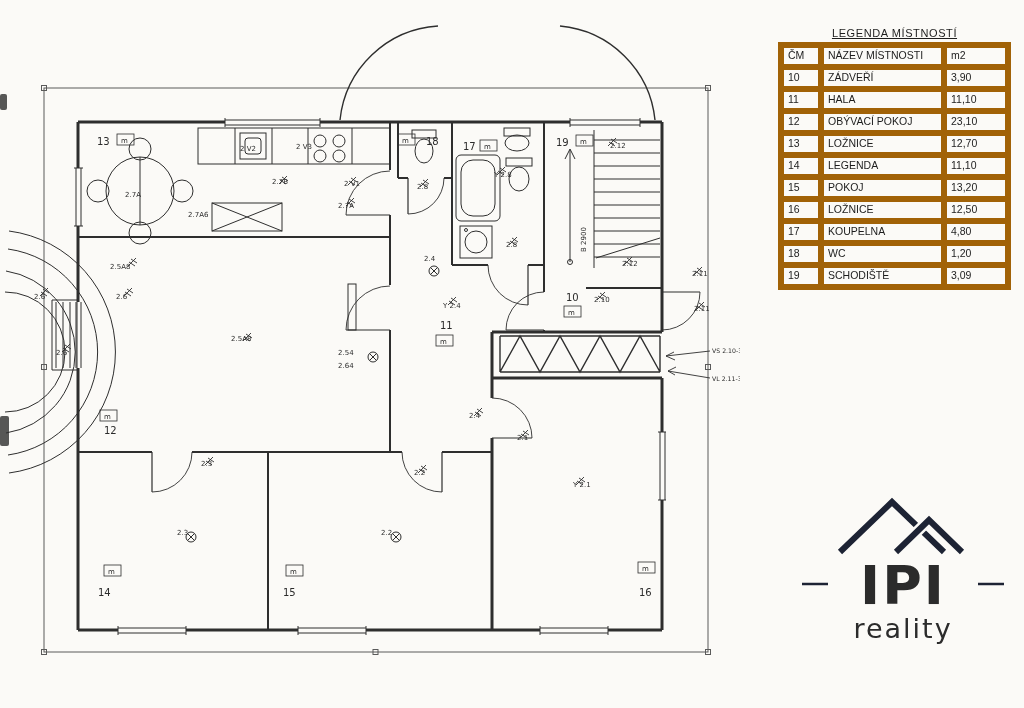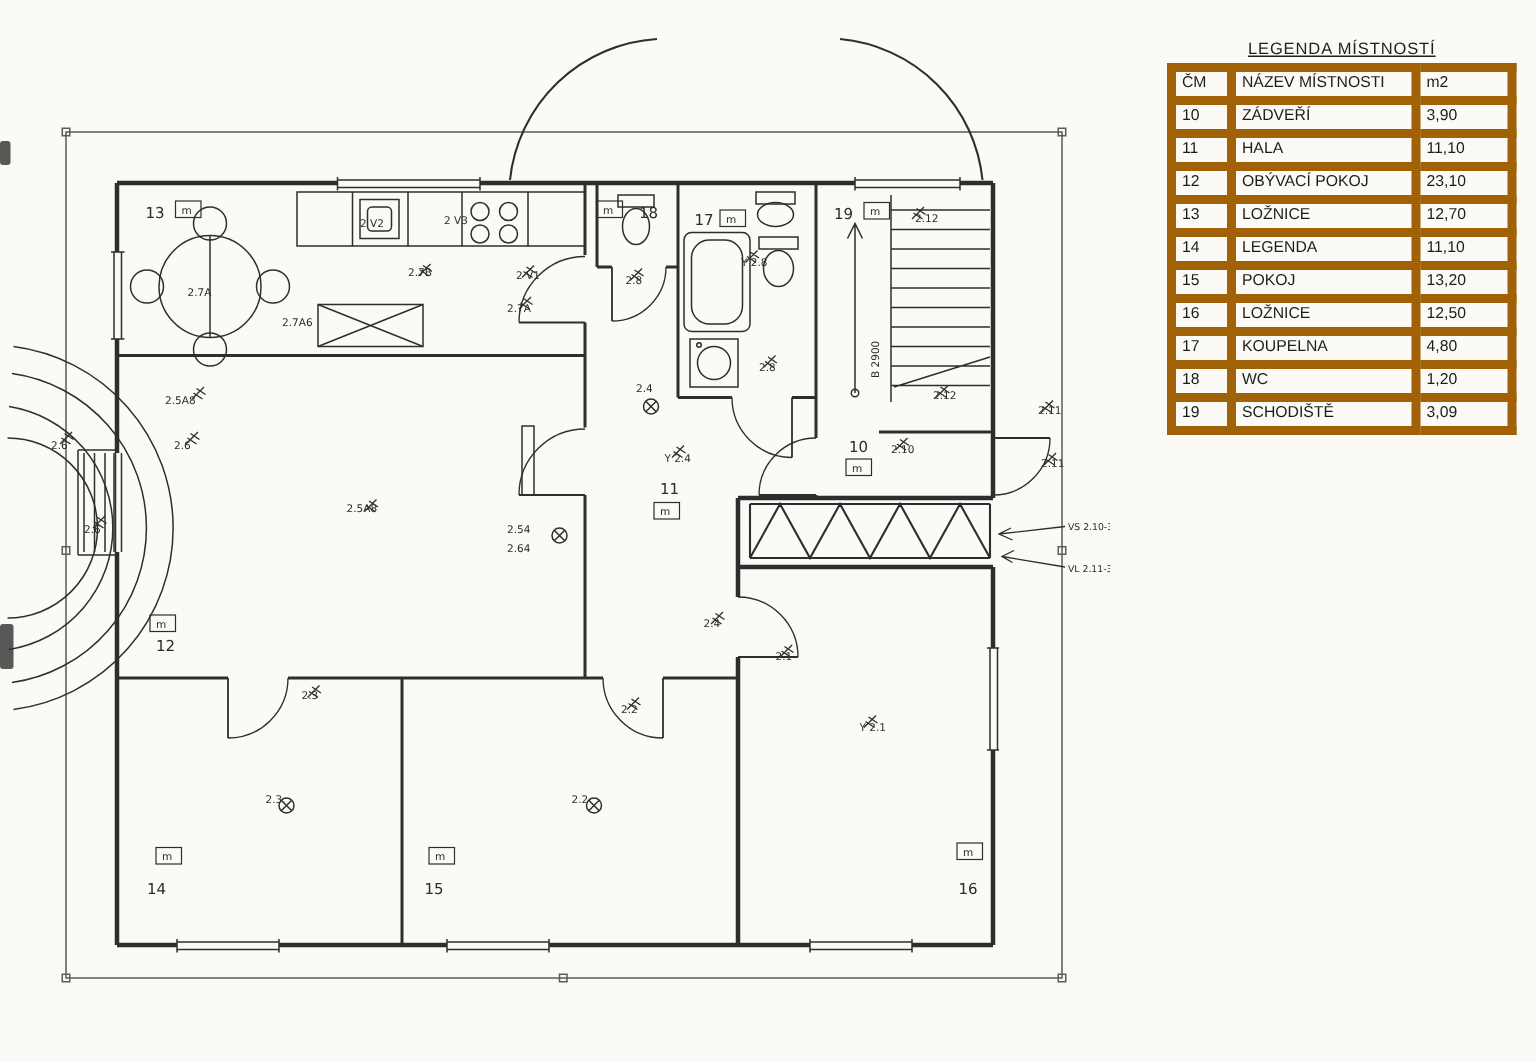--- a/index.html
+++ b/index.html
@@ -358,14 +358,27 @@
           </tr>
         <tr>
             <td>19</td>
             <td>SCHODIŠTĚ</td>
             <td class="col-area">3,09</td>
           </tr>
       </tbody>
     </table>
   </div>
 
+  <div class="logo">
+    <svg width="230" height="160" viewBox="0 0 230 160">
+      <g stroke="#1d2334" fill="none">
+        <path d="M52,60 L104,10 L156,60" stroke-width="6"></path>
+        <path d="M108,60 L141,28 L174,60" stroke="#fbfaf7" stroke-width="11"></path>
+        <path d="M108,60 L141,28 L174,60" stroke-width="6"></path>
+      </g>
+      <path d="M14,92 H40" stroke="#1d2334" stroke-width="2.5"></path>
+      <path d="M190,92 H216" stroke="#1d2334" stroke-width="2.5"></path>
+      <text x="115" y="112" text-anchor="middle" font-family="Liberation Serif, serif" font-size="54" font-weight="bold" letter-spacing="2" fill="#1d2334">IPI</text>
+      <text x="115" y="146" text-anchor="middle" font-family="Liberation Serif, serif" font-size="27" letter-spacing="2" fill="#1d2334">reality</text>
+    </svg>
+  </div>
 
 </div>
 
 </body></html>

